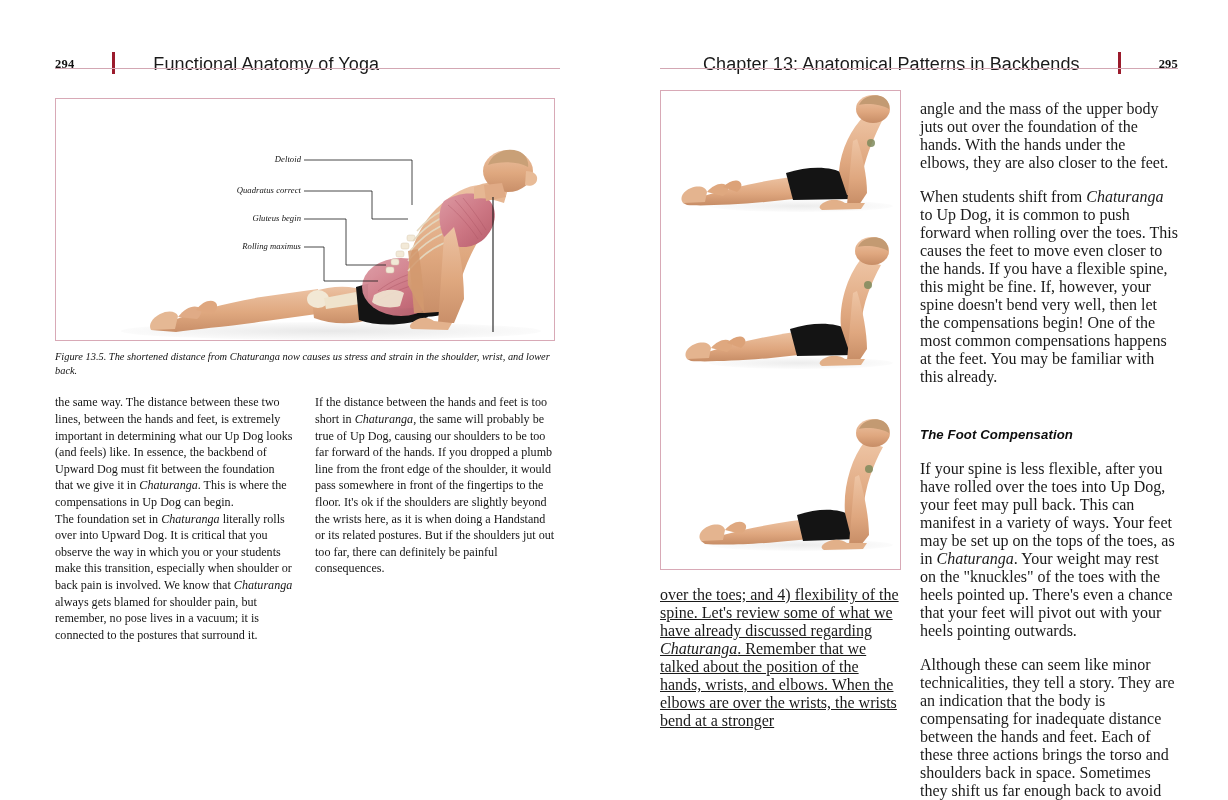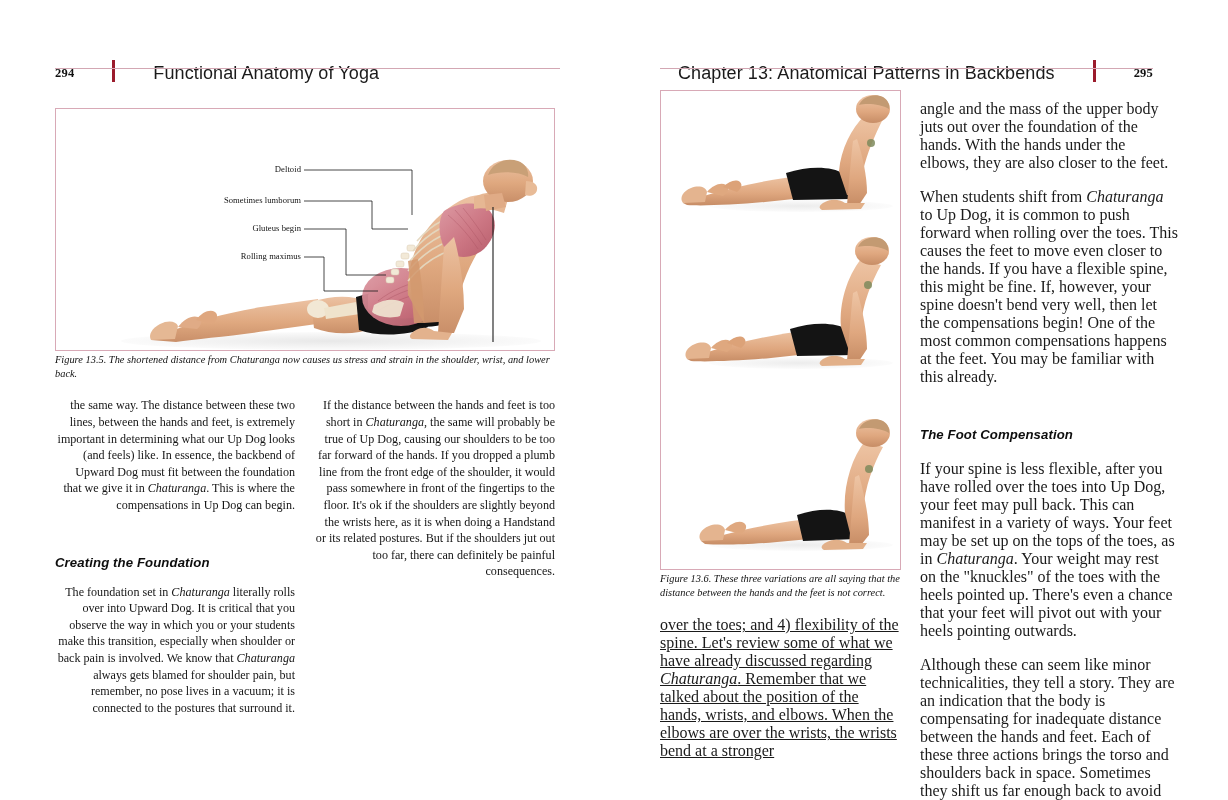--- a/index.html
+++ b/index.html
@@ -22,29 +22,29 @@
     background: #ffffff;
     display: flex;
   }
   .page {
     position: relative;
     width: 614px;
     height: 800px;
     box-sizing: border-box;
   }
   .page-left  { padding: 0 44px 0 55px; }
-  .page-right { padding: 0 75px 0 46px; }
+  .page-right { padding: 0 50px 0 46px; }
 
   
   .runhead {
     position: relative;
     height: 36px;
     margin-top: 46px;
     display: flex;
-    align-items: flex-end;
+    align-items: center;
     gap: 27px;
   }
   .runhead.left  { justify-content: flex-start; }
   .runhead.right { justify-content: flex-end; }
   .folio {
     font-family: "Liberation Serif", serif;
     font-weight: bold;
     font-size: 12.5px;
     letter-spacing: .2px;
     line-height: 18px;
@@ -77,47 +77,47 @@
   .head-rule.rr { left: 0; right: 0; }
 
   
   .figframe {
     border: 1px solid #d8a9b6;
     background: #ffffff;
     box-sizing: border-box;
     position: relative;
     overflow: hidden;
   }
-  .fig-left  { width: 500px; height: 243px; margin-top: 26px; }
+  .fig-left  { width: 500px; height: 243px; margin-top: 16px; font-style: italic; }
   .fig-right { width: 241px; height: 480px; margin-top: 8px; }
 
   .caption {
     font-family: "Liberation Serif", serif;
     font-style: italic;
     font-size: 10.4px;
     line-height: 14.2px;
     color: #111;
-    margin-top: 2px;
+    margin-top: 9px;
     width: 500px;
   }
   .caption.narrow { width: 241px; }
 
   
   .cols {
     display: flex;
     gap: 20px;
     margin-top: 16px;
   }
   .col { width: 240px; }
   .col p, .body p {
     margin: 0 0 0 0;
     font-family: "Liberation Serif", serif;
     font-size: 12.1px;
     line-height: 16.6px;
-    text-align: right;
+    text-align: left;
     color: #151515;
   }
   h3.subhead {
     font-family: "Liberation Sans", sans-serif;
     font-style: italic;
     font-weight: bold;
     font-size: 13.2px;
     line-height: 18px;
     margin: 40px 0 12px 0;
     color: #0d0d0d;
@@ -249,31 +249,30 @@
 
         <g stroke="#1a1a1a" stroke-width="0.8" fill="none">
           <path d="M248 61 L356 61 L356 106"></path>
           <path d="M248 92 L316 92 L316 120 L352 120"></path>
           <path d="M248 120 L290 120 L290 166 L330 166"></path>
           <path d="M248 148 L268 148 L268 182 L322 182"></path>
         </g>
       </svg>
 
       <span class="leaderlabel" style="right:253px; top:55px;">Deltoid</span>
-      <span class="leaderlabel" style="right:253px; top:86px;">Sometimes lumborum</span>
+      <span class="leaderlabel" style="right:253px; top:86px;">Quadratus correct</span>
       <span class="leaderlabel" style="right:253px; top:114px;">Gluteus begin</span>
       <span class="leaderlabel" style="right:253px; top:142px;">Rolling maximus</span>
     </div>
 
     <div class="caption">Figure 13.5. The shortened distance from <span class="it">Chaturanga</span> now causes us stress and strain in the shoulder, wrist, and lower back.</div>
 
     <div class="cols">
       <div class="col">
         <p>the same way. The distance between these two lines, between the hands and feet, is extremely important in determining what our Up Dog looks (and feels) like. In essence, the backbend of Upward Dog must fit between the foundation that we give it in <span class="it">Chaturanga</span>. This is where the compensations in Up Dog can begin.</p>
-        <h3 class="subhead">Creating the Foundation</h3>
         <p>The foundation set in <span class="it">Chaturanga</span> literally rolls over into Upward Dog. It is critical that you observe the way in which you or your students make this transition, especially when shoulder or back pain is involved. We know that <span class="it">Chaturanga</span> always gets blamed for shoulder pain, but remember, no pose lives in a vacuum; it is connected to the postures that surround it.</p>
       </div>
       <div class="col">
         <p>If the distance between the hands and feet is too short in <span class="it">Chaturanga</span>, the same will probably be true of Up Dog, causing our shoulders to be too far forward of the hands. If you dropped a plumb line from the front edge of the shoulder, it would pass somewhere in front of the fingertips to the floor. It's ok if the shoulders are slightly beyond the wrists here, as it is when doing a Handstand or its related postures. But if the shoulders jut out too far, there can definitely be painful consequences.</p>
       </div>
     </div>
   </div>
 
   <div class="page page-right">
 
@@ -346,21 +345,20 @@
               <path d="M184 102 C182 76 190 48 204 30 L222 36 C212 54 204 76 202 100 L200 126 L190 126 Z" fill="url(#sk2)"></path>
               <ellipse cx="212" cy="22" rx="17" ry="14" fill="url(#sk2)"></ellipse>
               <path d="M198 18 C202 9 214 6 222 10 C227 13 229 18 228 22 C220 17 206 16 198 18 Z" fill="#c39a72"></path>
               <path d="M198 64 C204 86 208 108 208 124 L200 134 L188 134 C190 110 192 84 194 66 Z" fill="url(#sk2)"></path>
               <path d="M186 132 C180 128 172 128 166 131 C160 134 159 137 163 139 L202 138 L206 132 Z" fill="#e2b089"></path>
               <circle cx="208" cy="58" r="4" fill="#7e8a5c" opacity="0.85"></circle>
             </g>
           </svg>
         </div>
 
-        <div class="caption narrow">Figure 13.6. These three variations are all saying that the distance between the hands and the feet is not correct.</div>
 
         <div class="rcol-under">
           <p>over the toes; and 4) flexibility of the spine. Let's review some of what we have already discussed regarding <span class="it">Chaturanga</span>. Remember that we talked about the position of the hands, wrists, and elbows. When the elbows are over the wrists, the wrists bend at a stronger</p>
         </div>
       </div>
 
       <div class="rcol-txt">
         <p>angle and the mass of the upper body juts out over the foundation of the hands. With the hands under the elbows, they are also closer to the feet.</p>
         <p>When students shift from <span class="it">Chaturanga</span> to Up Dog, it is common to push forward when rolling over the toes. This causes the feet to move even closer to the hands. If you have a flexible spine, this might be fine. If, however, your spine doesn't bend very well, then let the compensations begin! One of the most common compensations happens at the feet. You may be familiar with this already.</p>
         <h3 class="subhead">The Foot Compensation</h3>

